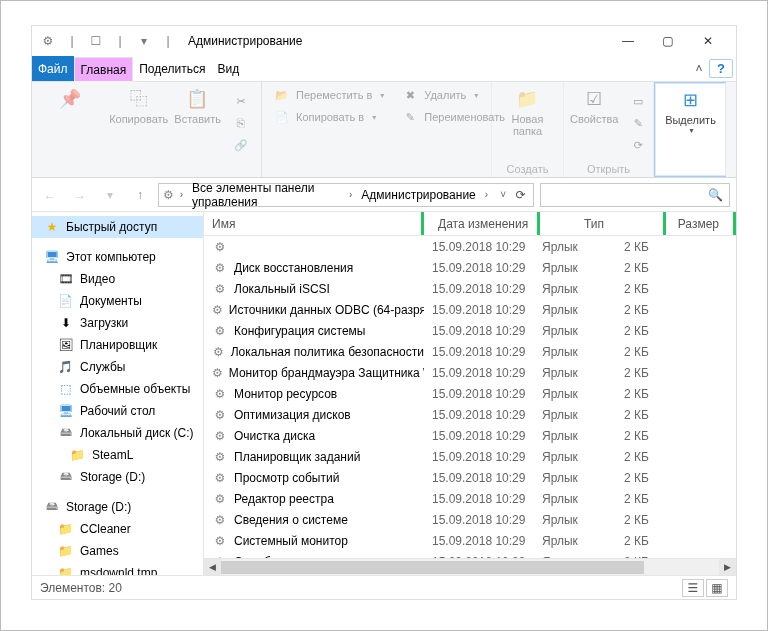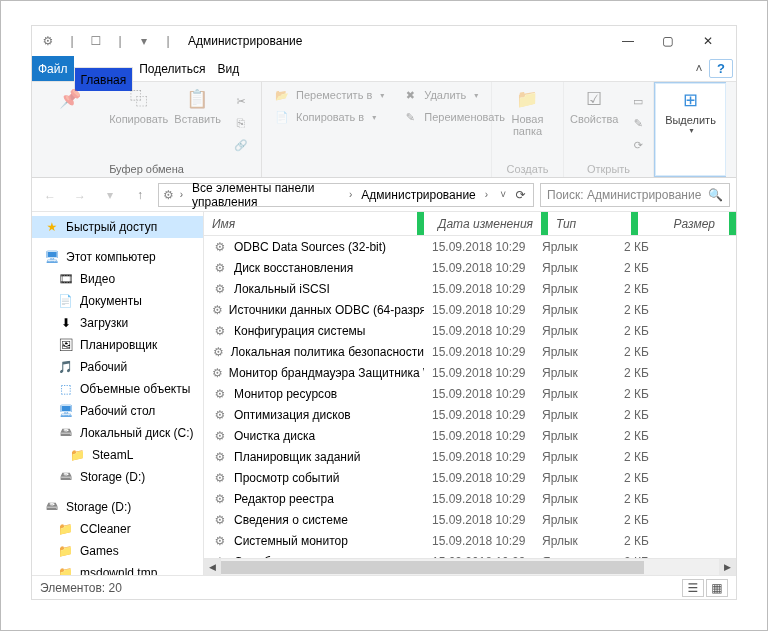--- a/index.html
+++ b/index.html
@@ -14,21 +14,21 @@
   .titlebar .sep { color: #ccc; margin: 0 2px; }
   .titlebar .title { flex: 0 0 auto; }
   .titlebar .spacer { flex: 1; }
   .titlebar .winbtns { display: flex; }
   .titlebar .winbtn { width: 40px; height: 28px; display: inline-flex; align-items: center; justify-content: center; color: #333; font-size: 12px; }
 
   
   .menubar { height: 26px; display: flex; align-items: stretch; border-bottom: 1px solid #e3e3e3; background: #fff; font-size: 12px; }
   .menu-item { padding: 0 6px; display: flex; align-items: center; }
   .menu-file { background: #1979ca; color: #fff; }
-  .menu-active { border: 1px solid #e3e3e3; border-bottom: 1px solid #f5f6f7; position: relative; top: 11px; background: #1d4ed8; }
+  .menu-active { border: 1px solid #e3e3e3; border-bottom: 1px solid #f5f6f7; position: relative; top: 1px; background: #f0abfc; }
   .menubar .flex { flex: 1; }
   .menu-help { width: 24px; display: inline-flex; align-items: center; justify-content: center; color: #1979ca; font-weight: bold; border: 1px solid #a9cdee; border-radius: 2px; margin: 3px 3px 3px 0; font-size: 13px; }
   .menu-caret { width: 20px; display: inline-flex; align-items: center; justify-content: center; color: #555; }
 
   
   .ribbon { display: flex; background: #f5f6f7; border-bottom: 1px solid #d9d9d9; height: 96px; font-size: 11px; }
   .rgroup { display: flex; flex-direction: column; border-right: 1px solid #e1e1e1; padding: 3px 6px 2px; }
   .rgroup-body { flex: 1; display: flex; align-items: flex-start; gap: 6px; }
   .rgroup-label { text-align: center; color: #6a6a6a; font-size: 11px; padding-top: 2px; }
   .big-btn { display: flex; flex-direction: column; align-items: center; width: 60px; padding-top: 2px; text-align: center; color: #444; }
@@ -56,24 +56,24 @@
   .nav { width: 172px; border-right: 1px solid #e6e6e6; overflow-y: auto; padding: 4px 0; font-size: 12px; }
   .nav-item { display: flex; align-items: center; gap: 6px; padding: 3px 6px 3px 12px; white-space: nowrap; overflow: hidden; text-overflow: ellipsis; }
   .nav-item.selected { background: #cde8ff; }
   .nav-sub { padding-left: 26px; }
   .nav-sub2 { padding-left: 38px; }
   .nav-icon { width: 16px; height: 16px; display: inline-flex; align-items: center; justify-content: center; font-size: 12px; }
   .sec-gap { height: 8px; }
 
   .content { flex: 1; display: flex; flex-direction: column; overflow: hidden; }
   .cols { display: flex; height: 24px; align-items: center; border-bottom: 1px solid #e6e6e6; color: #555; background: #fff; font-size: 12px; }
-  .col { padding: 0 8px; border-right: 7px solid #22c55e; height: 100%; display: flex; align-items: center; white-space: nowrap; font-style: italic; }
+  .col { padding: 0 8px; border-right: 3px solid #22c55e; height: 100%; display: flex; align-items: center; white-space: nowrap; }
   .col.name { flex: 0 0 220px; }
   .col.date { flex: 0 0 110px; margin-left: 6px; }
-  .col.type { flex: 0 0 90px; }
+  .col.type { flex: 0 0 90px; margin-left: 36px; }
   .col.size { flex: 1; text-align: right; justify-content: flex-end; padding-right: 14px; }
 
   .files { flex: 1; overflow: hidden; position: relative; }
   .row { display: flex; align-items: center; height: 21px; font-size: 12px; padding-left: 4px; }
   .row .rname { flex: 0 0 216px; display: flex; align-items: center; gap: 6px; padding-left: 4px; white-space: nowrap; overflow: hidden; text-overflow: ellipsis; }
   .row .rdate { flex: 0 0 110px; color: #666; padding-left: 8px; }
   .row .rtype { flex: 0 0 90px; color: #666; padding-left: 8px; }
   .row .rsize { flex: 1; text-align: left; color: #666; padding-right: 14px; }
   .ficon { width: 16px; height: 16px; display: inline-flex; align-items: center; justify-content: center; font-size: 12px; }
 
@@ -144,21 +144,20 @@
                 <span class="ico">✂</span>
               </span>
           <span class="small-btn">
                 <span class="ico">⎘</span>
               </span>
           <span class="small-btn">
                 <span class="ico">🔗</span>
               </span>
         </div>
       </div>
-      <div class="rgroup-label">Буфер обмена</div>
     </div>
 
     <div class="rgroup dim" style="width:230px">
       <div class="rgroup-body">
         <div class="vcol">
           <span class="small-btn">
                 <span class="ico">📂</span>
                 <span>Переместить в</span>
                 <span class="caret">▾</span>
               </span>
@@ -235,21 +234,20 @@
       <span class="chev">›</span>
       <span class="seg">Все элементы панели управления</span>
       <span class="chev">›</span>
       <span class="seg">Администрирование</span>
       <span class="chev">›</span>
       <span style="flex:1"></span>
       <span class="chev">˅</span>
       <span class="refresh">⟳</span>
     </div>
     <div class="searchbox">
-      <span>Поиск: Администрирование</span>
       <span class="sicon">🔍</span>
     </div>
   </div>
 
   <div class="body">
 
     <div class="nav">
       <div class="nav-item selected">
             <span class="nav-icon star">★</span>
             <span>Быстрый доступ</span>
@@ -270,21 +268,21 @@
       <div class="nav-item nav-sub">
             <span class="nav-icon">⬇</span>
             <span>Загрузки</span>
           </div>
       <div class="nav-item nav-sub">
             <span class="nav-icon">🖼</span>
             <span>Планировщик</span>
           </div>
       <div class="nav-item nav-sub">
             <span class="nav-icon">🎵</span>
-            <span>Рабочий</span>
+            <span>Службы</span>
           </div>
       <div class="nav-item nav-sub">
             <span class="nav-icon blueico">⬚</span>
             <span>Объемные объекты</span>
           </div>
       <div class="nav-item nav-sub">
             <span class="nav-icon blueico">🖥</span>
             <span>Рабочий стол</span>
           </div>
       <div class="nav-item nav-sub">
@@ -325,21 +323,20 @@
         <div class="col name">Имя</div>
         <div class="col date">Дата изменения</div>
         <div class="col type">Тип</div>
         <div class="col size">Размер</div>
       </div>
 
       <div class="files" id="files">
             <div class="row">
               <span class="rname">
                 <span class="ficon grayico">⚙</span>
-                <span>ODBC Data Sources (32-bit)</span>
               </span>
               <span class="rdate">15.09.2018 10:29</span>
               <span class="rtype">Ярлык</span>
               <span class="rsize">2 КБ</span>
             </div>
             <div class="row">
               <span class="rname">
                 <span class="ficon grayico">⚙</span>
                 <span>Диск восстановления</span>
               </span>

